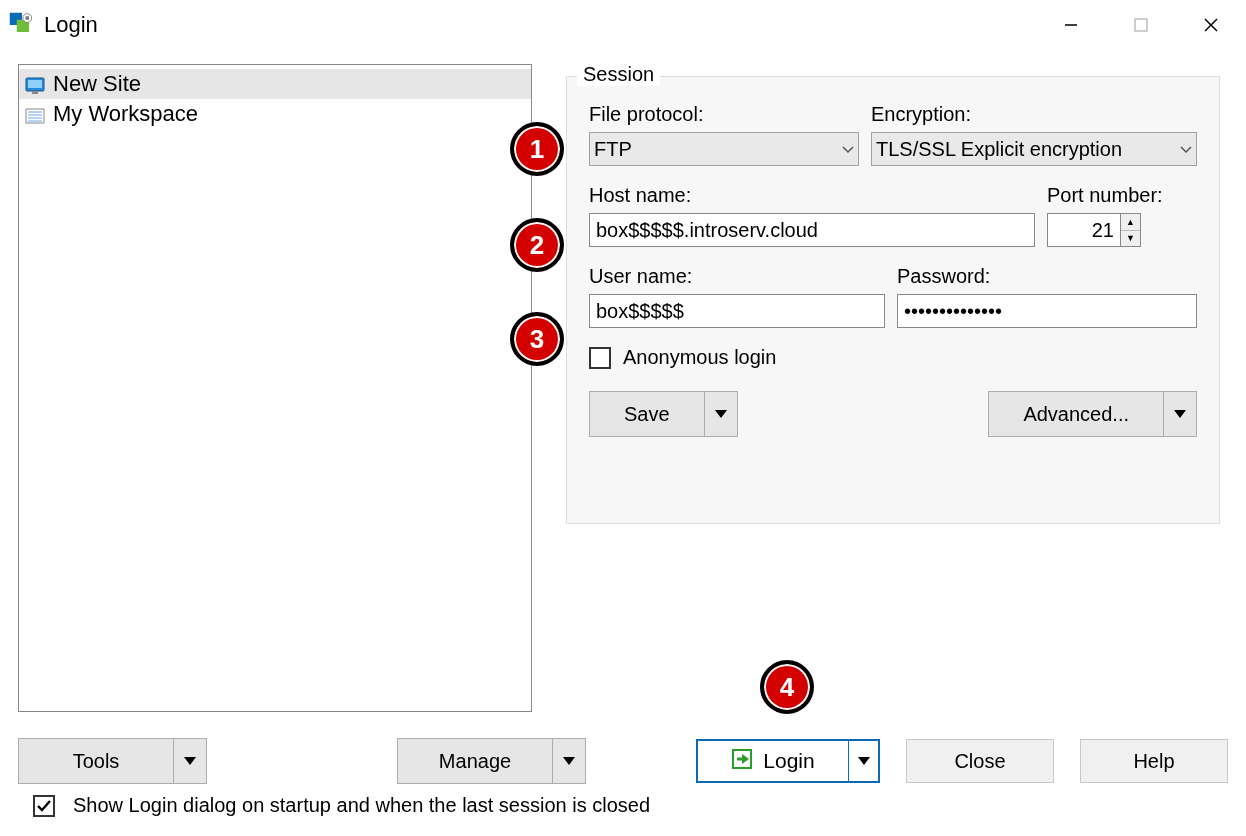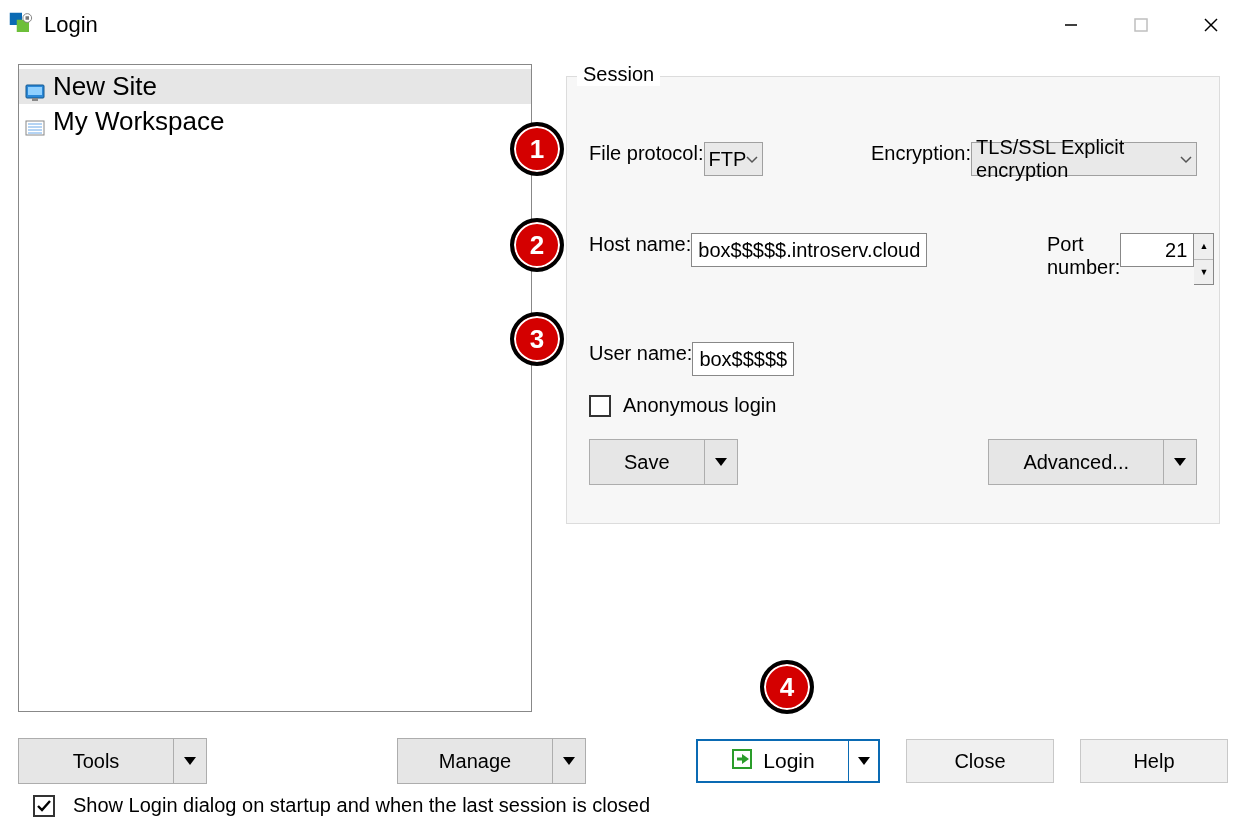--- a/index.html
+++ b/index.html
@@ -37,39 +37,39 @@
   }
   .sites-list {
     width: 514px;
     height: 648px;
     border: 1px solid #888;
     background: #fff;
     padding-top: 4px;
   }
   .site-row {
     display: flex; align-items: center; gap: 8px;
-    padding: 2px 6px; font-size: 26px;
+    padding: 2px 6px; font-size: 22px;
   }
   .site-row.selected { background: #e6e6e6; }
   .site-row .icn { width: 20px; height: 18px; display:inline-block; }
 
   .session-panel {
     position: relative;
     width: 654px;
     border: 1px solid #dcdcdc;
     background: #f7f7f7;
     height: 448px;
     padding: 26px 22px 22px 22px;
   }
   .session-legend {
     position: absolute; top: -14px; left: 10px;
     background: #ffffff; padding: 0 6px; font-size: 20px;
   }
   .row { display: flex; gap: 12px; margin-bottom: 18px; }
-  .col { display: flex; flex-direction: row; margin-top: 39px; }
+  .col { display: flex; flex-direction: column; }
   .lbl { font-size: 20px; margin-bottom: 6px; }
 
   .combo {
     display: flex; align-items: center; justify-content: space-between;
     border: 1px solid #a0a0a0; background: #e9e9e9;
     height: 34px; padding: 0 4px; font-size: 20px;
   }
   .combo .chev { font-size: 14px; color: #555; }
 
   .textin {
@@ -250,20 +250,26 @@
         </div>
       </div>
 
       <div class="row">
         <div class="col" style="width:296px;">
           <div class="lbl">User name:</div>
           <div class="textin">
             <span>box$$$$$</span>
           </div>
         </div>
+        <div class="col" style="flex:1;">
+          <div class="lbl">Password:</div>
+          <div class="textin">
+            <span>••••••••••••••</span>
+          </div>
+        </div>
       </div>
 
       <div class="check-row">
         <span class="checkbox"></span>
         <span>Anonymous login</span>
       </div>
 
       <div class="btn-row">
         <div class="split-btn">
           <div class="std-btn">

